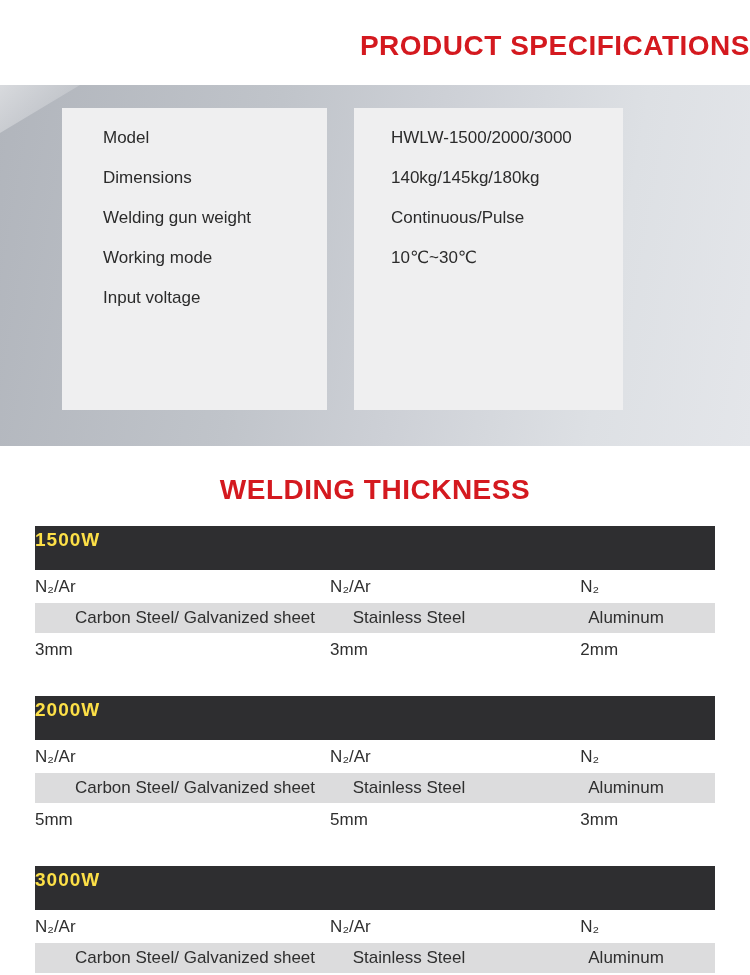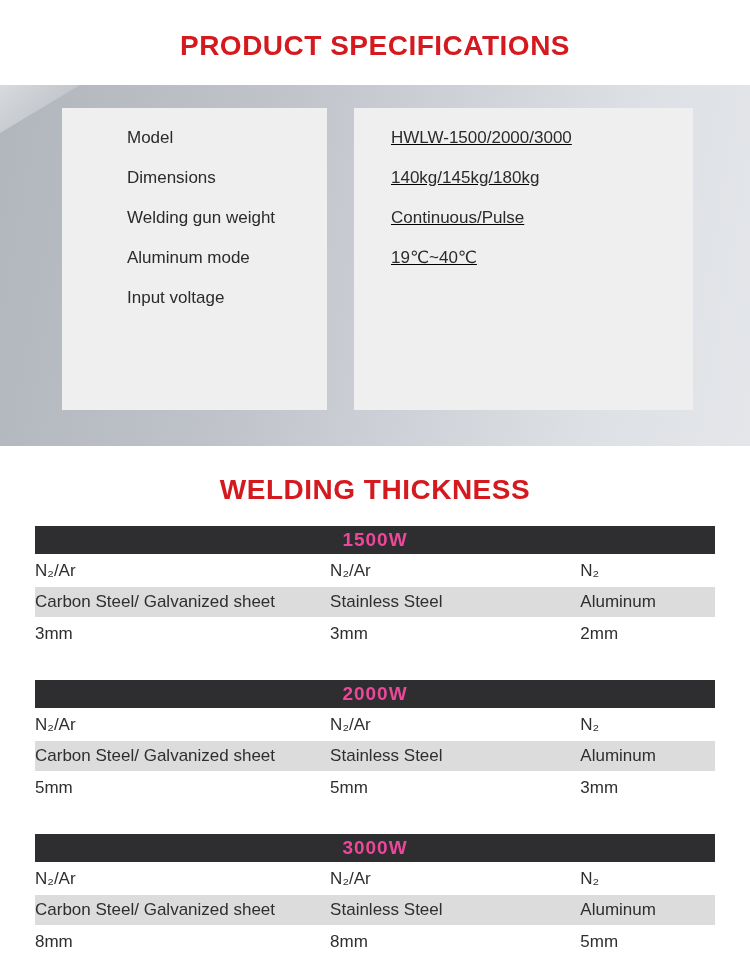--- a/index.html
+++ b/index.html
@@ -14,92 +14,92 @@
 
   
   .red-title {
     position: absolute; left: 0; width: 750px;
     text-align: center;
     font-weight: bold;
     color: #d4191f;
     letter-spacing: 0.5px;
     white-space: nowrap;
   }
-  .title-product { top: 30px; font-size: 28px; }
+  .title-product { top: 30px; font-size: 28px; text-align: right; }
   .title-welding { top: 474px; font-size: 28px; }
 
   
   .specs-section {
     position: absolute; top: 85px; left: 0;
     width: 750px; height: 361px;
     background: linear-gradient(100deg, #b1b5bc 0%, #c0c4ca 35%, #cdd0d6 55%, #dde0e4 80%, #e4e6ea 100%);
   }
   .corner-highlight {
     position: absolute; top: 0; left: 0;
     width: 80px; height: 48px;
     background: linear-gradient(135deg, rgba(255,255,255,0.5), rgba(255,255,255,0));
     clip-path: polygon(0 0, 100% 0, 0 100%);
   }
   .spec-box {
     position: absolute; top: 23px; height: 302px;
     background: #efeff0;
     padding-top: 10px;
   }
-  .spec-box.labels { left: 62px;  width: 265px; padding-left: 65px; }
-  .spec-box.values { left: 354px; width: 339px; padding-left: 37px; text-decoration: underline; }
+  .spec-box.labels { left: 62px;  width: 265px; padding-left: 41px; }
+  .spec-box.values { left: 354px; width: 269px; padding-left: 37px; }
   .spec-row {
     height: 40px; line-height: 40px;
     font-size: 17px; color: #2b2b2b;
     white-space: nowrap;
   }
 
   
   .tables-wrap { position: absolute; top: 526px; left: 35px; width: 680px; }
   .power-table { margin-bottom: 30px; }
   .power-bar {
-    height: 28px; line-height: 28px;
+    height: 44px; line-height: 28px;
     background: #2e2e30;
-    color: #ec4899;
+    color: #fde047;
     font-size: 19px; font-weight: bold;
-    text-align: center;
+    text-align: left;
     letter-spacing: 1px;
   }
   .trow { display: flex; width: 100%; }
   .trow .cell { text-align: left; font-size: 17px; color: #2f2f2f; white-space: nowrap; }
   .trow .c1 { width: 43.4%; }
   .trow .c2 { width: 36.8%; }
   .trow .c3 { width: 19.8%; }
   .gas-row .cell      { height: 33px; line-height: 33px; }
-  .material-row       { background: #dcdcdd; }
+  .material-row       { background: #dcdcdd; padding-left: 40px; }
   .material-row .cell { height: 30px; line-height: 30px; }
   .thick-row .cell    { height: 33px; line-height: 33px; }
 </style>
 </head>
 <body>
 
 <div class="page">
 
   <h1 class="red-title title-product">PRODUCT SPECIFICATIONS</h1>
 
   <section class="specs-section">
     <div class="corner-highlight"></div>
 
     <div class="spec-box labels">
       <div class="spec-row">Model</div>
       <div class="spec-row">Dimensions</div>
       <div class="spec-row">Welding gun weight</div>
-      <div class="spec-row">Aluminum mode</div>
+      <div class="spec-row">Working mode</div>
       <div class="spec-row">Input voltage</div>
     </div>
 
     <div class="spec-box values">
       <div class="spec-row">HWLW-1500/2000/3000</div>
       <div class="spec-row">140kg/145kg/180kg</div>
       <div class="spec-row">Continuous/Pulse</div>
-      <div class="spec-row">19℃~40℃</div>
+      <div class="spec-row">10℃~30℃</div>
     </div>
   </section>
 
   <h2 class="red-title title-welding">WELDING THICKNESS</h2>
 
   <div class="tables-wrap">
 
     <div class="power-table">
       <div class="power-bar">1500W</div>
       <div class="trow gas-row">

